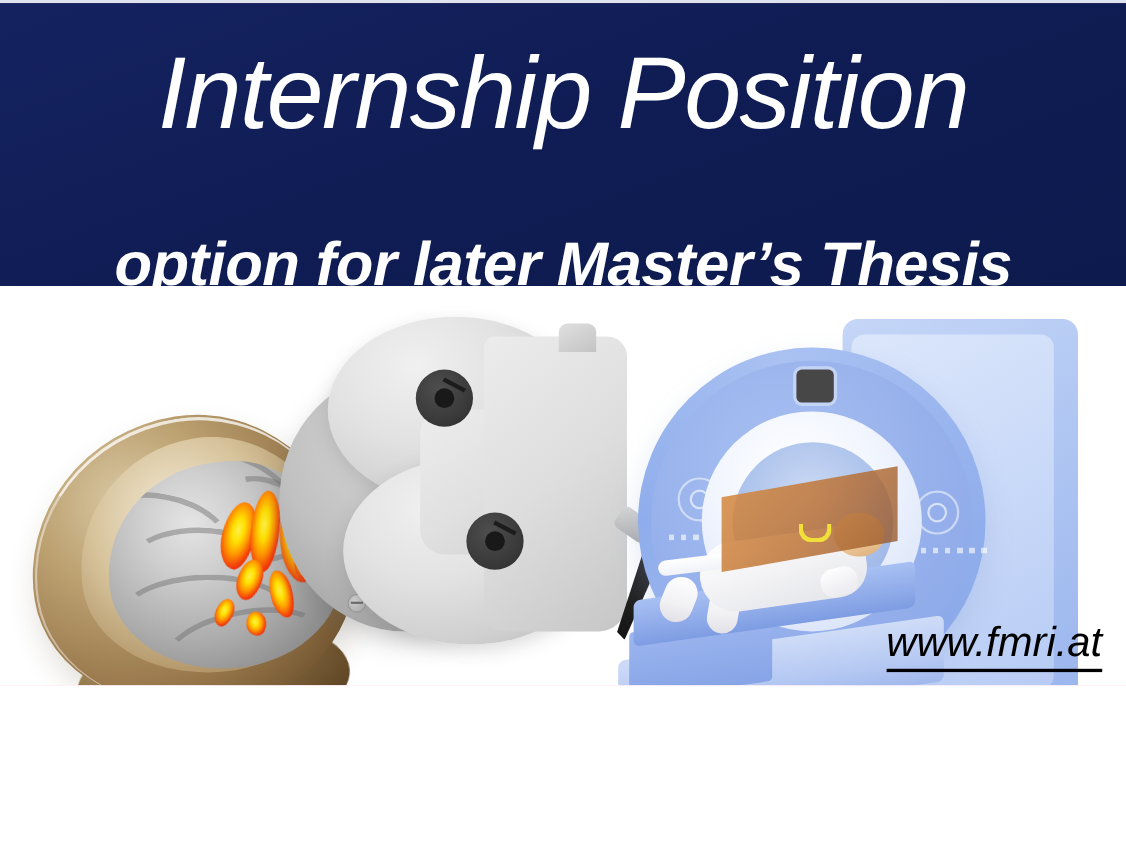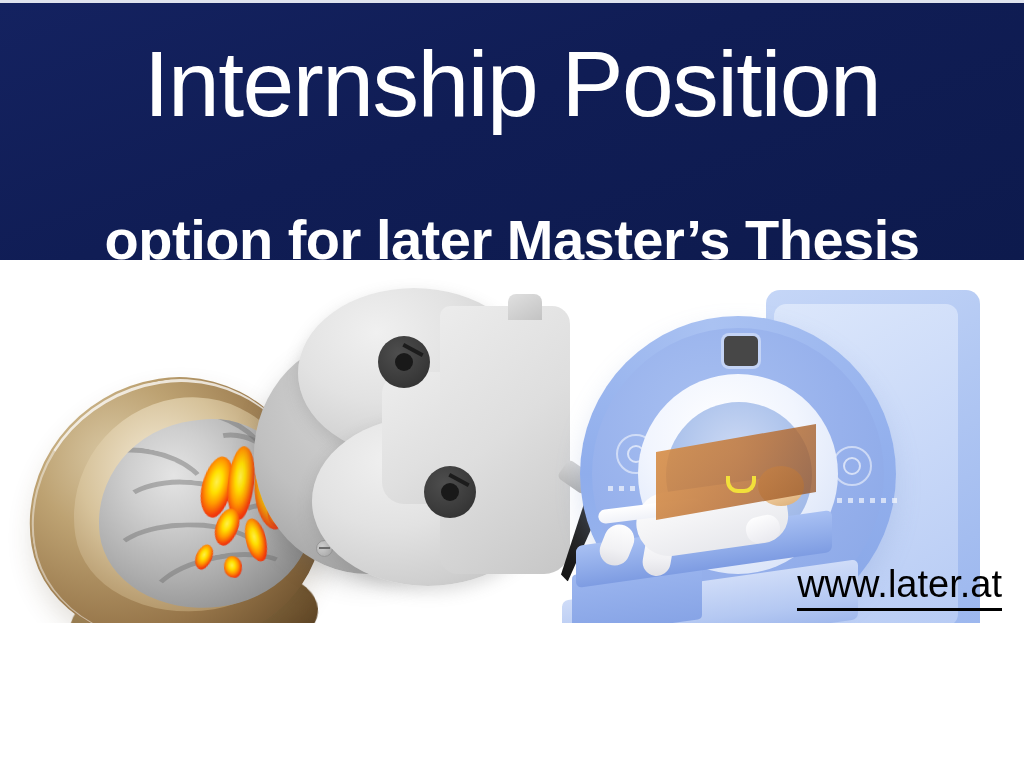--- a/index.html
+++ b/index.html
@@ -9,20 +9,21 @@
   }
   body {
     font-family: "Liberation Sans", sans-serif;
   }
   #poster {
     position: relative;
     width: 1024px;
     height: 623px;
     background: #ec4899;
     overflow: hidden;
+    font-style: italic;
   }
 
   
   .top-strip {
     position: absolute;
     left: 0; top: 0;
     width: 1024px; height: 3px;
     background: #dfe3ee;
   }
   .header-banner {
@@ -524,15 +525,15 @@
       <div class="patient-hand"></div>
       <div class="patient-head"></div>
 
       <div class="mri-pad"></div>
       <div class="mri-mirror"></div>
       <div class="mri-mark"></div>
     </div>
 
   </div>
 
-  <div class="site-url">www.later.at</div>
+  <div class="site-url">www.fmri.at</div>
 
 </div>
 
 </body></html>

